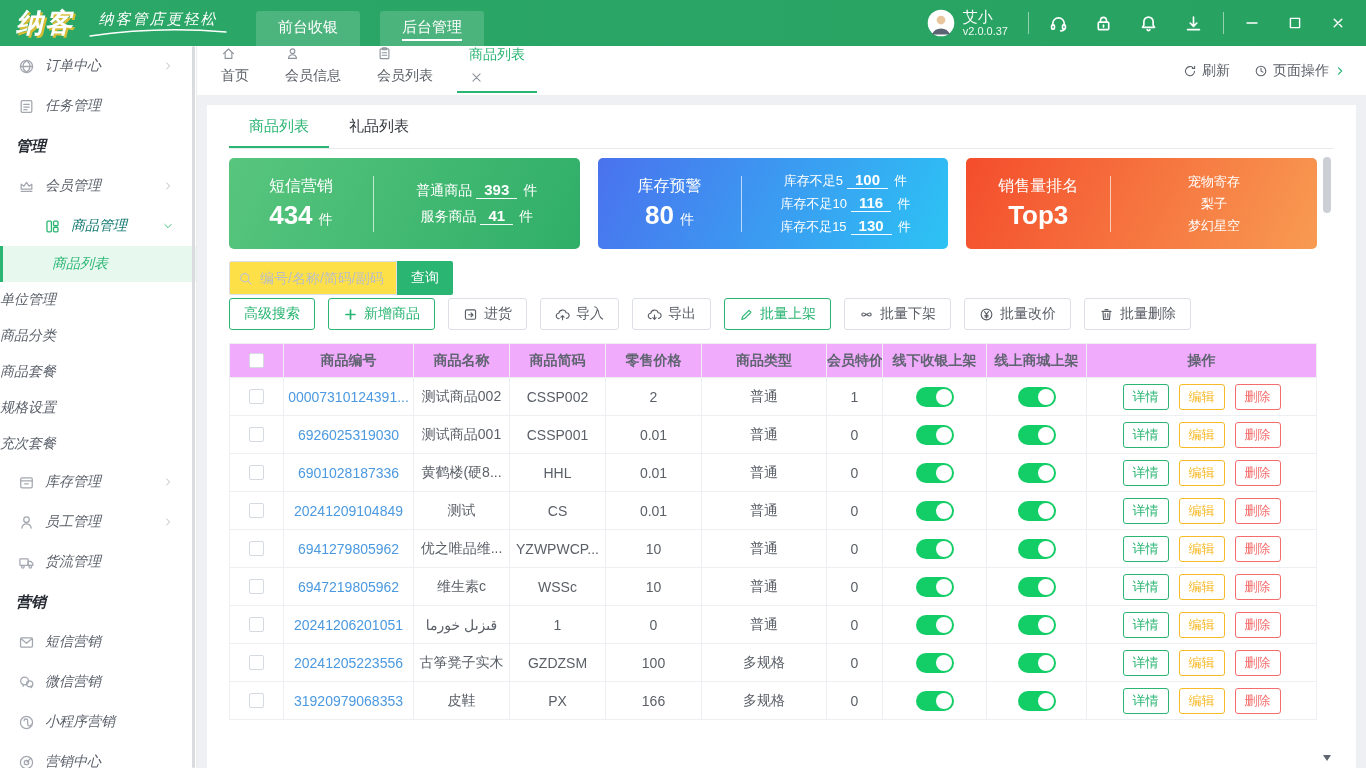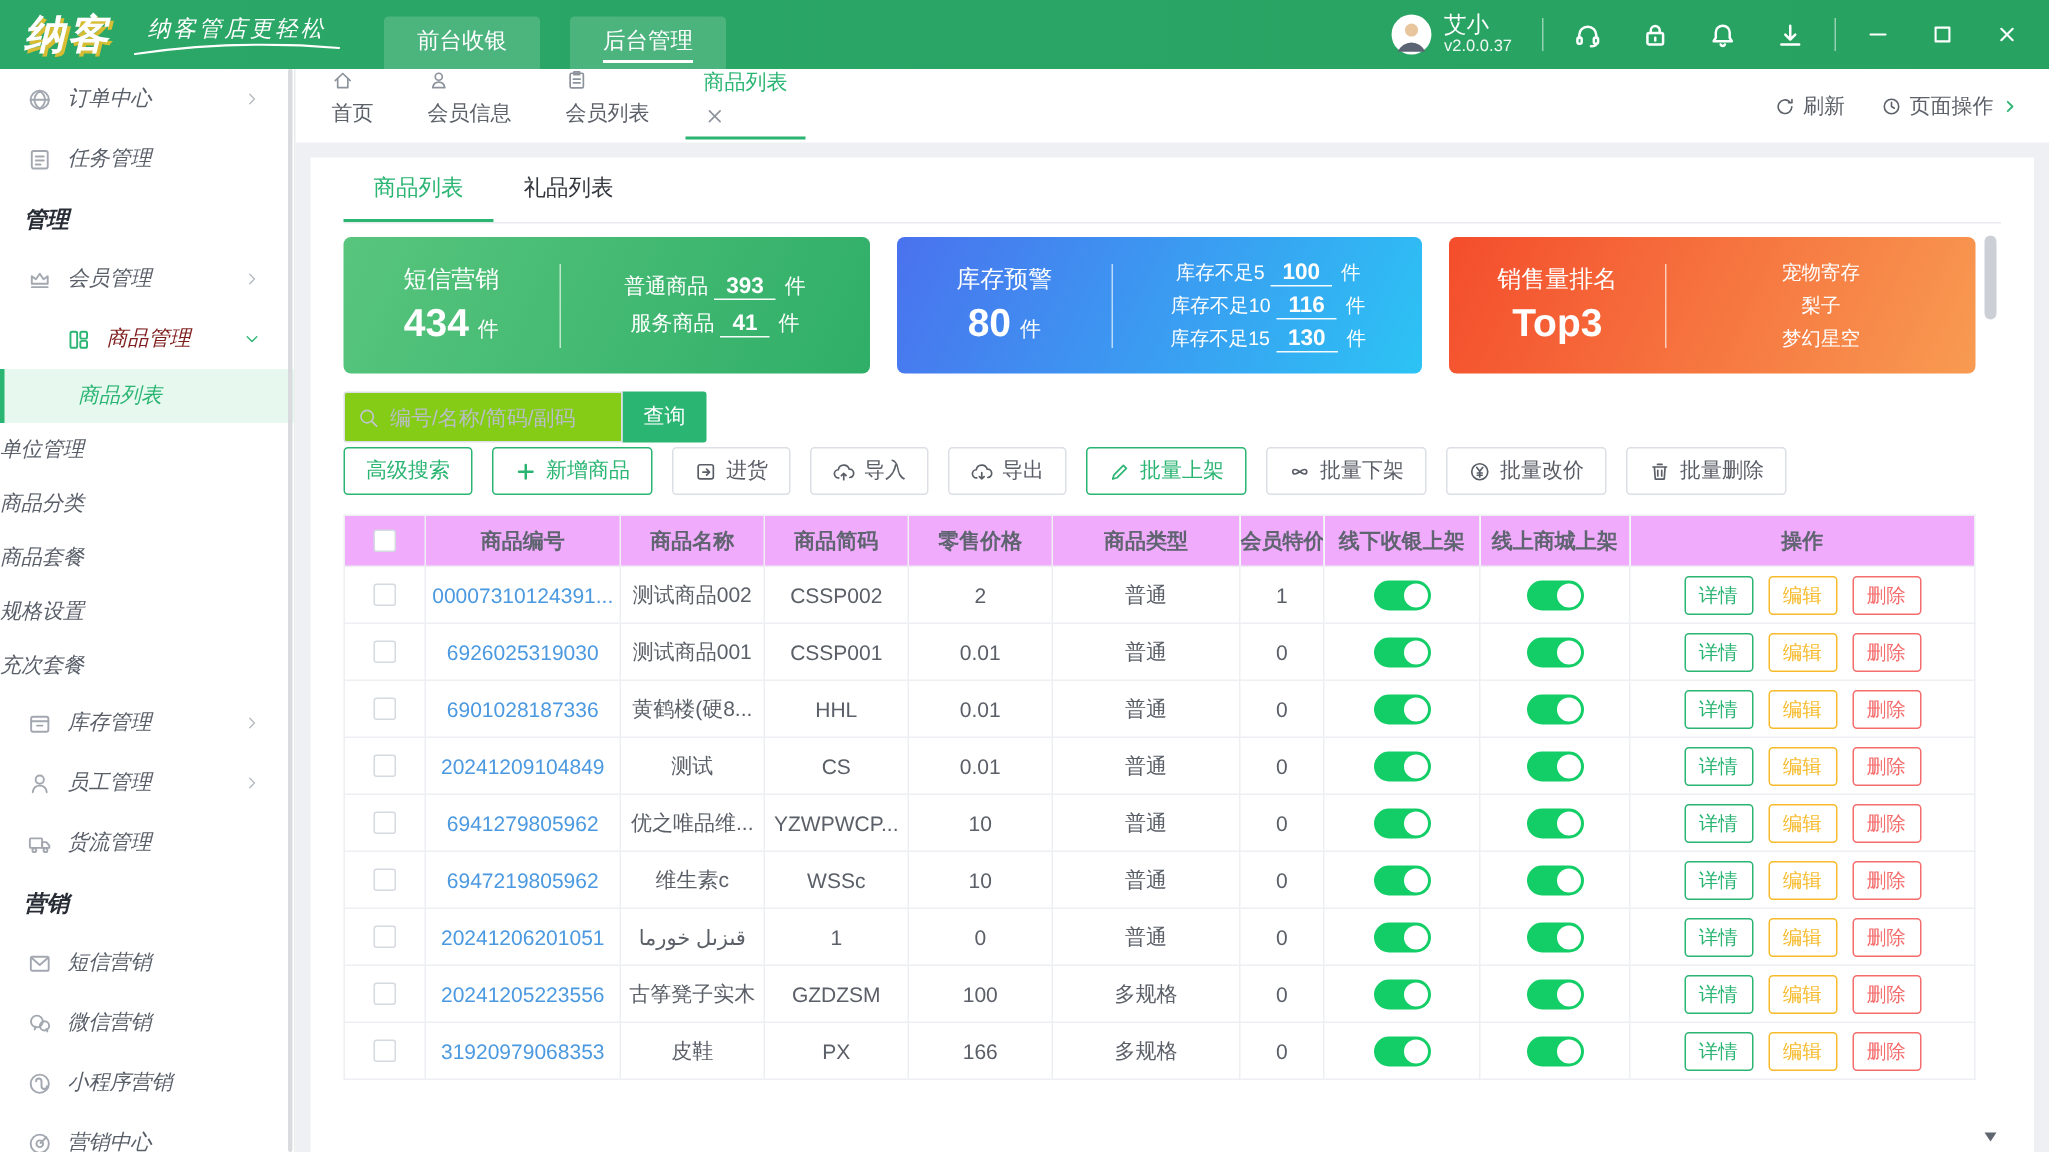--- a/index.html
+++ b/index.html
@@ -32,21 +32,21 @@
 
   
   .body { flex:1; display:flex; min-height:0; }
   .sidebar { width:197px; background:#fff; flex-shrink:0; position:relative; overflow:hidden; border-right:1px solid #ececec;font-style:italic; }
   .sb-item { height:40px; display:flex; align-items:center; padding:0 12px 0 18px; font-size:14px; color:#595f69; cursor:pointer; }
   .sb-item .icn { margin-right:10px; color:#a3a8b0; }
   .sb-item .icn svg, .sb-sub .icn svg { width:17px; height:17px; }
   .sidebar svg { stroke:currentColor; fill:none; stroke-width:1.2; stroke-linecap:round; stroke-linejoin:round; display:block; }
   .sb-item .arrow { margin-left:auto; color:#b4b9c1; }
   .sb-item .arrow svg { width:12px; height:12px; }
-  .sb-item.active { color:#7f1d1d;padding-left:44px; }
+  .sb-item.active { color:#0f766e;padding-left:44px; }
   .sb-item.active .icn, .sb-item.active .arrow { color:#2bb573; }
   .sb-section { height:40px; display:flex; align-items:center; padding:0 16px; font-size:15px; font-weight:bold; color:#272c35; }
   .sb-sub { height:36px; display:flex; align-items:center; font-size:14px; color:#595f69; cursor:pointer; }
   .sb-sub.active { background:#e7f9ef; color:#2bb573; border-left:3px solid #2bb573; padding-left:49px; }
   .sb-scrollbar { position:absolute; right:1px; top:0; width:3px; height:100%; background:#d9dbde; border-radius:2px; }
 
   .main { flex:1; display:flex; flex-direction:column; min-width:0; }
   .tabbar { height:49px; background:#fff; display:flex; align-items:center; padding:0 20px 0 10px; flex-shrink:0; }
   .bc-tabs { display:flex; height:100%; }
   .bc-tab { display:flex; align-items:flex-start; gap:6px; padding:0 14px; font-size:14px; color:#5c6169; cursor:pointer; position:relative; margin-right:8px;flex-direction:column; }
@@ -78,21 +78,21 @@
   .cu { font-size:14px; }
   .card-divider { width:1px; height:56px; background:rgba(255,255,255,.65); }
   .card-right { flex:1; display:flex; flex-direction:column; align-items:center; justify-content:center; gap:7px; }
   .card.dense .card-right { gap:4px; }
   .card-line { font-size:14px; display:flex; align-items:baseline; }
   .card.dense .card-line { font-size:13px; }
   .cl-num { font-weight:bold; font-size:15px; border-bottom:1px solid rgba(255,255,255,.95); padding:0 8px; margin:0 4px; }
   .cl-unit { margin-left:2px; }
 
   .search-row { margin-top:12px; display:flex; }
-  .search-box { position:relative; width:186px; height:34px; border:1px solid #dcdfe6; border-radius:2px 0 0 2px; background:#84cc16; }
+  .search-box { position:relative; width:168px; height:34px; border:1px solid #dcdfe6; border-radius:2px 0 0 2px; background:#fde047; }
   .search-box .icn { position:absolute; left:8px; top:9px; color:#c0c4cc; }
   .search-box .icn svg { width:15px; height:15px; }
   .search-box input { position:absolute; inset:0; border:none; outline:none; padding-left:30px; font-size:14px; color:#555; background:transparent; font-family:"Liberation Sans", sans-serif; }
   .search-box input::placeholder { color:#b9bec6; }
   .search-btn { width:56px; height:34px; border:none; background:#2bb573; color:#fff; font-size:14px; border-radius:0 2px 2px 0; cursor:pointer; font-family:"Liberation Sans", sans-serif; }
 
   .toolbar { margin-top:3px; display:flex; gap:13px; }
   .tbtn { height:32px; padding:0 14px; background:#fff; border:1px solid #dcdfe6; border-radius:3px; display:flex; align-items:center; gap:6px; font-size:14px; color:#5a5e66; cursor:pointer; font-family:"Liberation Sans", sans-serif; }
   .tbtn .icn svg { width:15px; height:15px; }
   .tbtn.green { border-color:#2bb573; color:#2bb573; }

